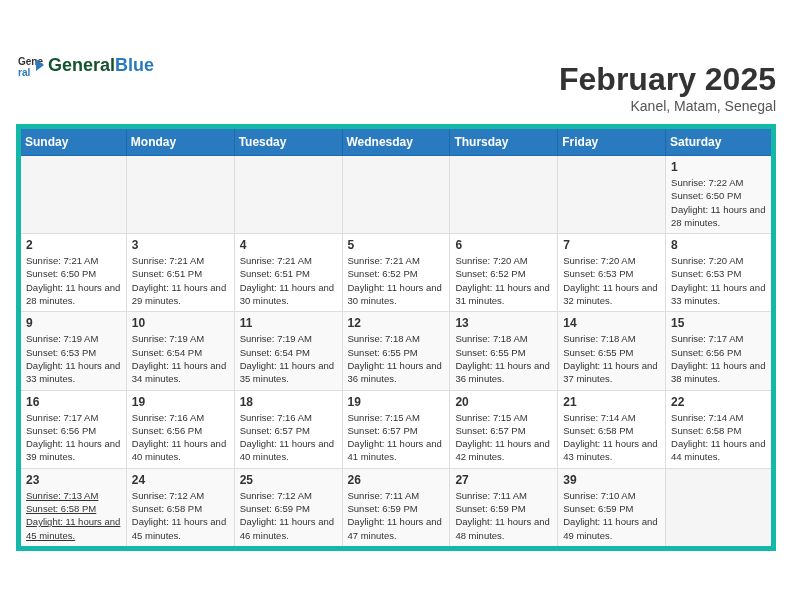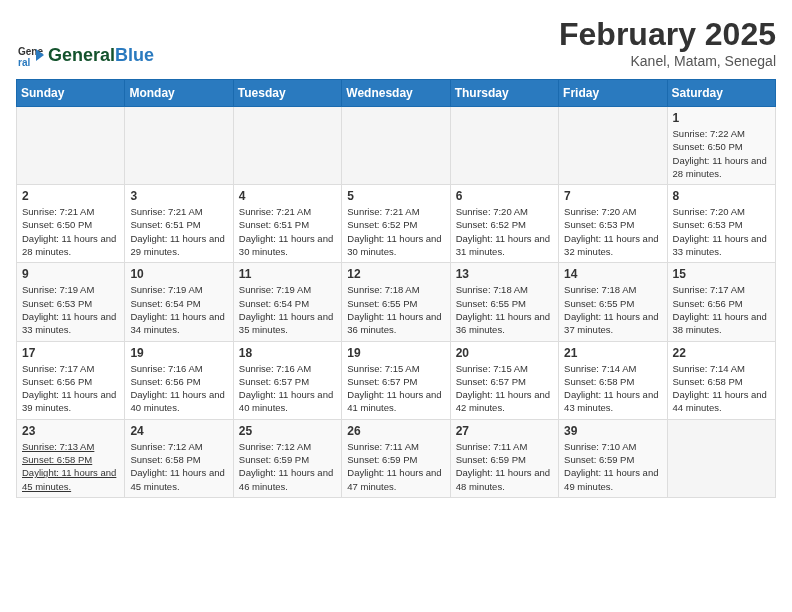--- a/index.html
+++ b/index.html
@@ -6,48 +6,49 @@
     body {
       font-family: Arial, sans-serif;
       background: #fff;
       width: 792px;
       min-height: 612px;
       padding: 16px;
     }
     .header-area {
       display: flex;
       justify-content: space-between;
-      align-items: flex-end;
+      align-items: center;
       margin-bottom: 10px;
     }
     .logo {
       display: flex;
       align-items: center;
       gap: 4px;
     }
     .logo-icon {
       width: 28px;
       height: 28px;
     }
     .title-area {
       text-align: right;
+      margin-top: 45px;
     }
     .month-title {
       font-size: 32px;
       font-weight: bold;
       color: #333;
     }
     .location-title {
       font-size: 14px;
       color: #555;
     }
     .calendar {
       width: 100%;
       border-collapse: collapse;
-      border: 1px solid #14b8a6;
+      border: 5px solid #14b8a6;
     }
     .calendar th {
       background-color: #2a7abf;
       color: #fff;
       font-size: 12px;
       font-weight: bold;
       padding: 6px 4px;
       text-align: left;
       border: 1px solid #1a6aaf;
     }
@@ -216,21 +217,21 @@
         </td>
         <td>
           <span class="day-number">15</span>
           <div class="day-info" style="white-space: pre-line;">Sunrise: 7:17 AM
 Sunset: 6:56 PM
 Daylight: 11 hours and 38 minutes.</div>
         </td>
       </tr>
       <tr>
         <td>
-          <span class="day-number">17</span>
+          <span class="day-number">16</span>
           <div class="day-info" style="white-space: pre-line;">Sunrise: 7:17 AM
 Sunset: 6:56 PM
 Daylight: 11 hours and 39 minutes.</div>
         </td>
         <td>
           <span class="day-number">19</span>
           <div class="day-info" style="white-space: pre-line;">Sunrise: 7:16 AM
 Sunset: 6:56 PM
 Daylight: 11 hours and 40 minutes.</div>
         </td>

